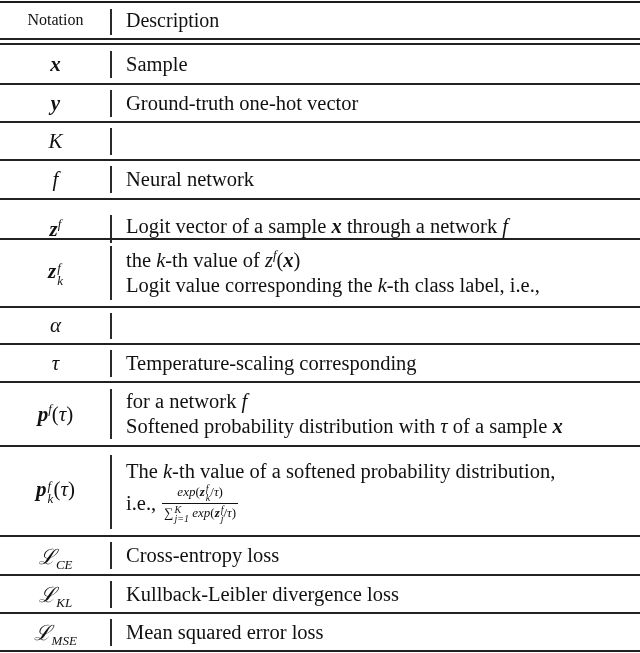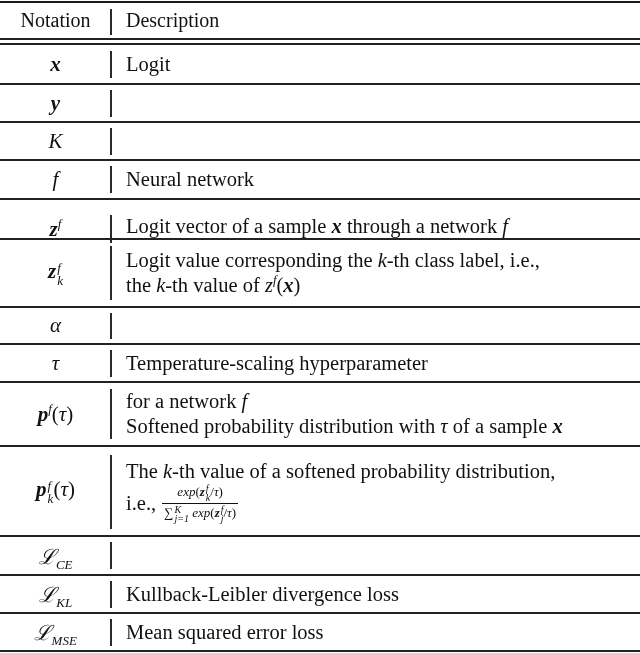--- a/index.html
+++ b/index.html
@@ -26,41 +26,42 @@
   .frac .den { border-top: 1px solid #111; padding: 1px 2px 0; }
   .script { font-family: "DejaVu Serif", serif; font-style: italic; }
 </style>
 </head>
 <body>
 
 <div class="table">
   <div class="rule-top"></div>
 
   <div class="row" style="top:3px;height:34px;">
-    <div class="note" style="height:34px;font-size:20px;">Notation</div>
+    <div class="note" style="height:34px;font-size:16px;">Notation</div>
     <div class="sep" style="top:6px;height:26px;"></div>
     <div class="desc" style="height:34px;font-size:20px;">Description</div>
   </div>
   <div class="dbl1" style="top:38px;"></div>
   <div class="dbl1" style="top:43px;"></div>
 
   <div class="row" style="top:45px;height:38px;">
     <div class="note" style="height:38px;">
       <span class="bold">x</span>
     </div>
     <div class="sep" style="top:6px;height:27px;"></div>
-    <div class="desc" style="height:38px;">Logit</div>
+    <div class="desc" style="height:38px;">Sample</div>
   </div>
   <div class="hline" style="top:83px;"></div>
 
   <div class="row" style="top:85px;height:36px;">
     <div class="note" style="height:36px;">
       <span class="bold">y</span>
     </div>
     <div class="sep" style="top:5px;height:27px;"></div>
+    <div class="desc" style="height:36px;">Ground-truth one-hot vector</div>
   </div>
   <div class="hline" style="top:121px;"></div>
 
   <div class="row" style="top:123px;height:36px;">
     <div class="note" style="height:36px;">
       <span class="math">K</span>
     </div>
     <div class="sep" style="top:5px;height:27px;"></div>
   </div>
   <div class="hline" style="top:159px;"></div>
@@ -87,40 +88,40 @@
 
   <div class="row" style="top:240px;height:66px;">
     <div class="note" style="height:66px;">
       <span><span class="bold">z</span><span class="ss">
             <span>f</span>
             <span>k</span>
           </span></span>
     </div>
     <div class="sep" style="top:6px;height:54px;"></div>
     <div class="desc" style="height:66px;">
+      <div><span>the </span><span class="math">k</span><span>-th value of </span><span class="math">z</span><sup class="math">f</sup><span class="up">(</span><span class="bold">x</span><span class="up">)</span></div>
       <div><span>Logit value corresponding the </span><span class="math">k</span><span>-th class label, i.e.,</span></div>
-      <div><span>the </span><span class="math">k</span><span>-th value of </span><span class="math">z</span><sup class="math">f</sup><span class="up">(</span><span class="bold">x</span><span class="up">)</span></div>
     </div>
   </div>
   <div class="hline" style="top:306px;"></div>
 
   <div class="row" style="top:308px;height:35px;">
     <div class="note" style="height:35px;">
       <span class="math">α</span>
     </div>
     <div class="sep" style="top:5px;height:26px;"></div>
   </div>
   <div class="hline" style="top:343px;"></div>
 
   <div class="row" style="top:345px;height:36px;">
     <div class="note" style="height:36px;">
       <span class="math">τ</span>
     </div>
     <div class="sep" style="top:5px;height:27px;"></div>
-    <div class="desc" style="height:36px;">Temperature-scaling hyperparameter</div>
+    <div class="desc" style="height:36px;">Temperature-scaling corresponding</div>
   </div>
   <div class="hline" style="top:381px;"></div>
 
   <div class="row" style="top:383px;height:48px;">
     <div class="note" style="height:62px;">
       <span><span class="bold">p</span><sup class="math">f</sup><span class="up">(</span><span class="math">τ</span><span class="up">)</span></span>
     </div>
     <div class="sep" style="top:6px;height:50px;"></div>
     <div class="desc" style="height:62px;">
       <div><span>for a network </span><span class="math">f</span></div>
@@ -157,20 +158,21 @@
       </div>
     </div>
   </div>
   <div class="hline" style="top:535px;"></div>
 
   <div class="row" style="top:537px;height:37px;">
     <div class="note" style="height:37px;">
       <span><span class="script">ℒ</span><sub class="math">CE</sub></span>
     </div>
     <div class="sep" style="top:5px;height:27px;"></div>
+    <div class="desc" style="height:37px;">Cross-entropy loss</div>
   </div>
   <div class="hline" style="top:574px;"></div>
 
   <div class="row" style="top:576px;height:36px;">
     <div class="note" style="height:36px;">
       <span><span class="script">ℒ</span><sub class="math">KL</sub></span>
     </div>
     <div class="sep" style="top:5px;height:27px;"></div>
     <div class="desc" style="height:36px;">Kullback-Leibler divergence loss</div>
   </div>

